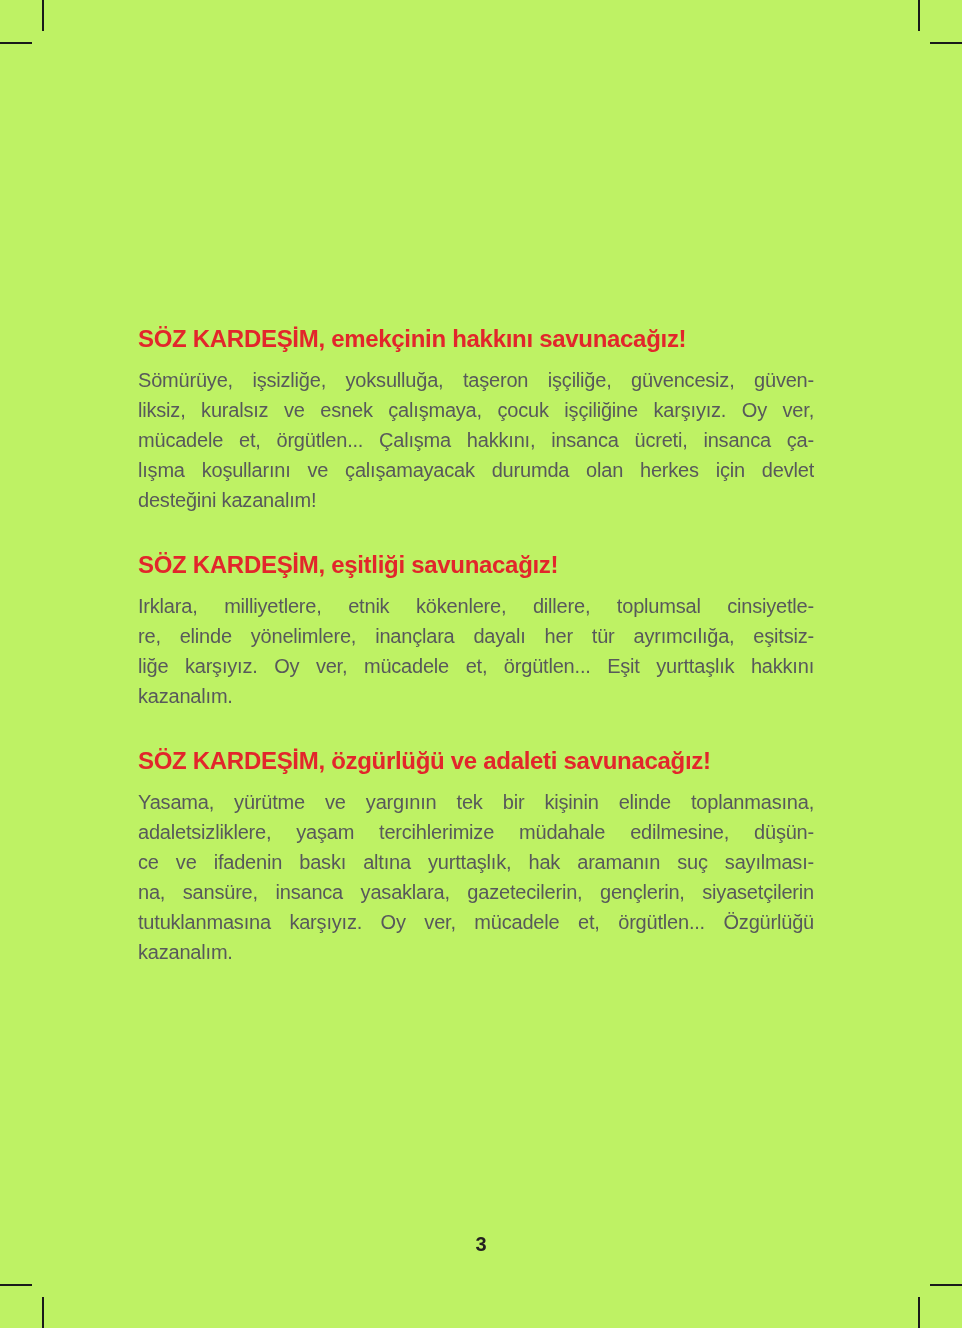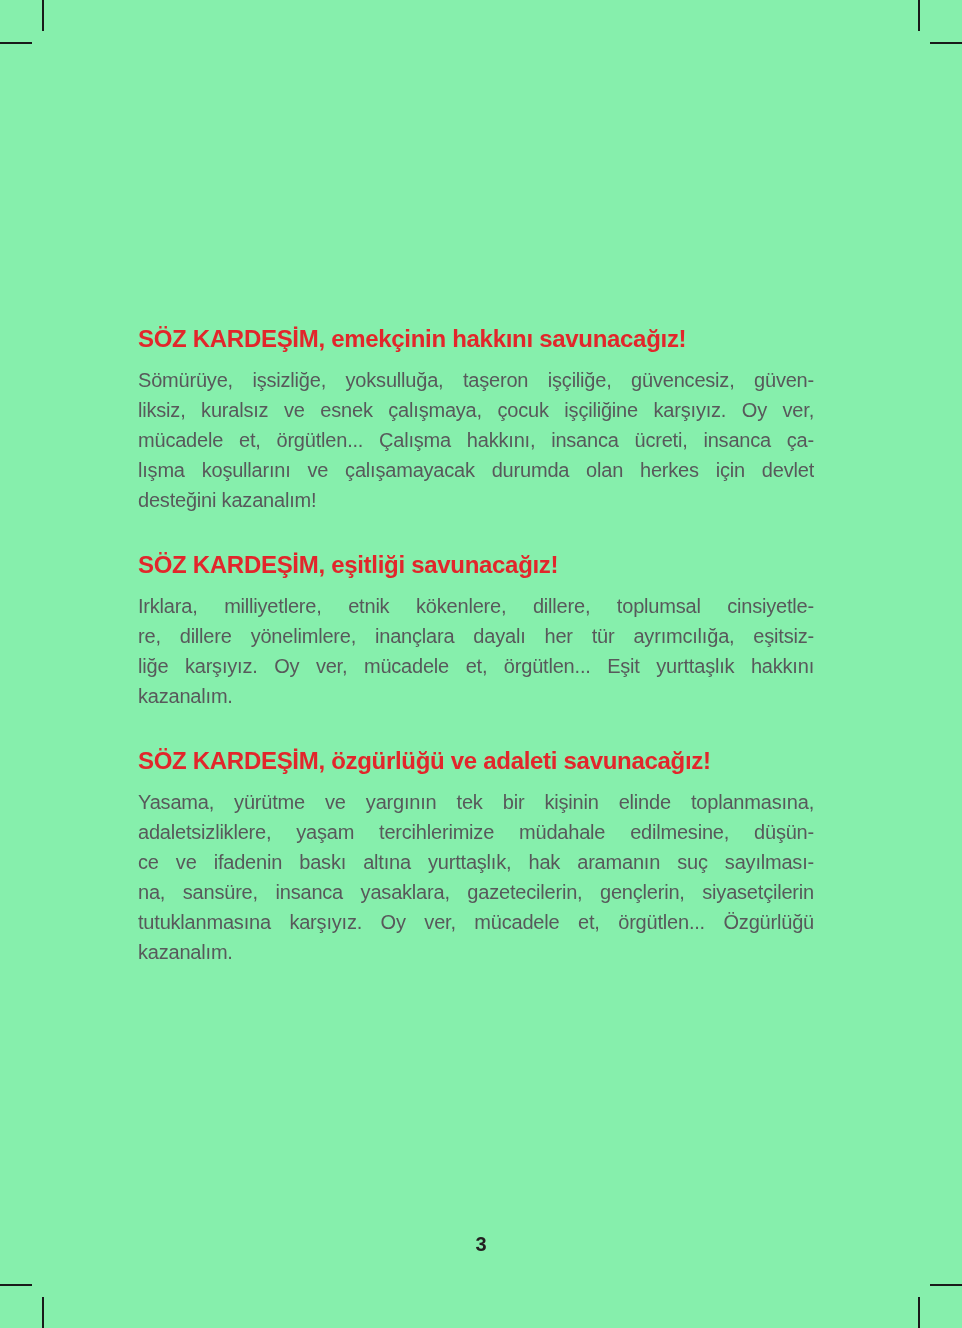--- a/index.html
+++ b/index.html
@@ -4,21 +4,21 @@
 <style>
   html, body {
     margin: 0;
     padding: 0;
     background: #ffffff;
   }
   .page {
     position: relative;
     width: 962px;
     height: 1328px;
-    background: #86efac;
+    background: #bef264;
     overflow: hidden;
     font-family: "Liberation Sans", sans-serif;
   }
   
   .crop {
     position: absolute;
     background: #1a1a1a;
   }
   .crop.v { width: 2px; height: 31px; }
   .crop.h { width: 32px; height: 2px; }
@@ -100,21 +100,21 @@
         <div class="line">mücadele et, örgütlen... Çalışma hakkını, insanca ücreti, insanca ça-</div>
         <div class="line">lışma koşullarını ve çalışamayacak durumda olan herkes için devlet</div>
         <div class="line last">desteğini kazanalım!</div>
       </div>
     </section>
 
     <section class="section">
       <h2 class="heading">SÖZ KARDEŞİM, eşitliği savunacağız!</h2>
       <div class="para">
         <div class="line">Irklara, milliyetlere, etnik kökenlere, dillere, toplumsal cinsiyetle-</div>
-        <div class="line">re, dillere yönelimlere, inançlara dayalı her tür ayrımcılığa, eşitsiz-</div>
+        <div class="line">re, elinde yönelimlere, inançlara dayalı her tür ayrımcılığa, eşitsiz-</div>
         <div class="line">liğe karşıyız. Oy ver, mücadele et, örgütlen... Eşit yurttaşlık hakkını</div>
         <div class="line last">kazanalım.</div>
       </div>
     </section>
 
     <section class="section">
       <h2 class="heading">SÖZ KARDEŞİM, özgürlüğü ve adaleti savunacağız!</h2>
       <div class="para">
         <div class="line">Yasama, yürütme ve yargının tek bir kişinin elinde toplanmasına,</div>
         <div class="line">adaletsizliklere, yaşam tercihlerimize müdahale edilmesine, düşün-</div>

